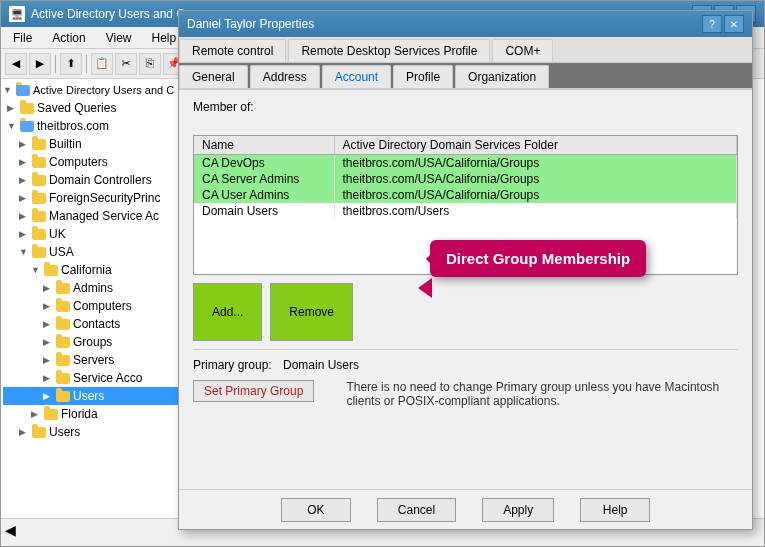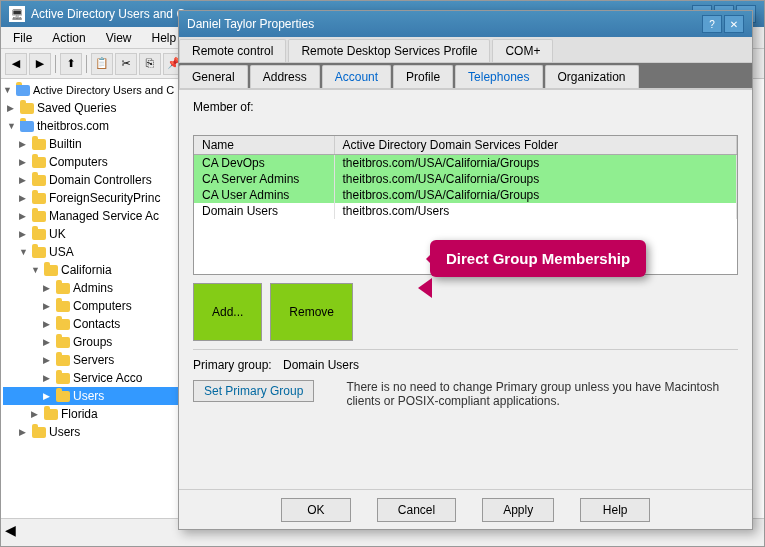--- a/index.html
+++ b/index.html
@@ -604,21 +604,20 @@
     <div class="tab">Remote control</div>
     <div class="tab">Remote Desktop Services Profile</div>
     <div class="tab">COM+</div>
   </div>
 
   <div class="tabs-row2">
     <div class="tab">General</div>
     <div class="tab">Address</div>
     <div class="tab" style="color:#0066cc">Account</div>
     <div class="tab">Profile</div>
-    <div class="tab" style="color:#0066cc">Telephones</div>
     <div class="tab">Organization</div>
   </div>
 
 
   <div class="dialog-content">
     <div class="member-of-label">Member of:</div>
 
     <div class="member-table-container">
       <table class="member-table">
         <thead>
@@ -654,21 +653,21 @@
     </div>
 
     <div class="separator"></div>
 
     <div class="primary-group-row">
       <span class="primary-group-label">Primary group:</span>
       <span class="primary-group-value">Domain Users</span>
     </div>
 
     <div style="display:flex; align-items:flex-start; gap:8px;">
-      <button class="set-primary-btn" disabled="" style="flex-shrink:0; color:#0369a1;">Set Primary Group</button>
+      <button class="set-primary-btn" disabled="" style="flex-shrink:0; color:#b91c1c;">Set Primary Group</button>
       <span class="primary-group-info">There is no need to change Primary group unless you have Macintosh clients or POSIX-compliant applications.</span>
     </div>
   </div>
 
   <div class="dialog-bottom">
     <button class="bottom-btn">OK</button>
     <button class="bottom-btn">Cancel</button>
     <button class="bottom-btn apply-btn">Apply</button>
     <button class="bottom-btn">Help</button>
   </div>

